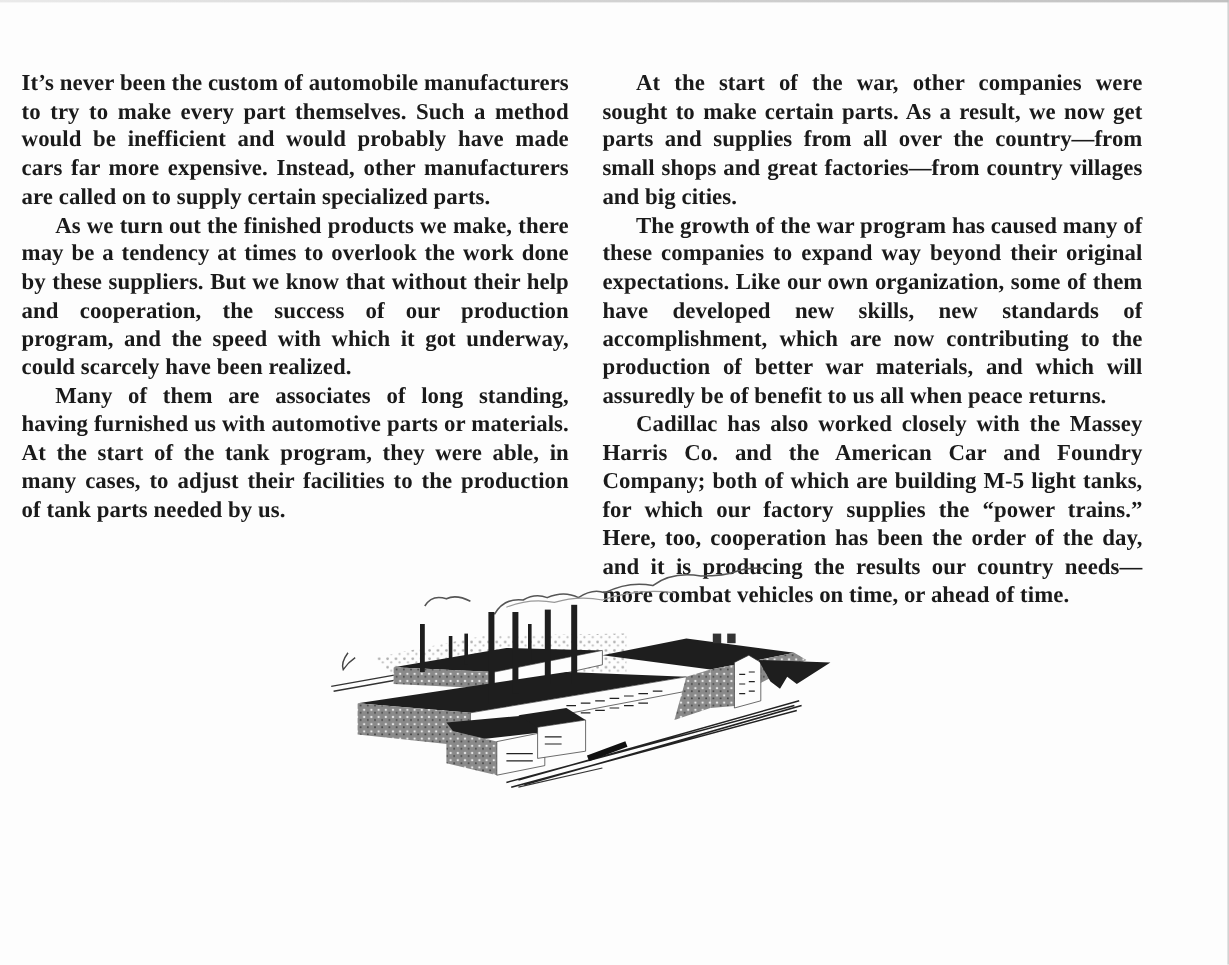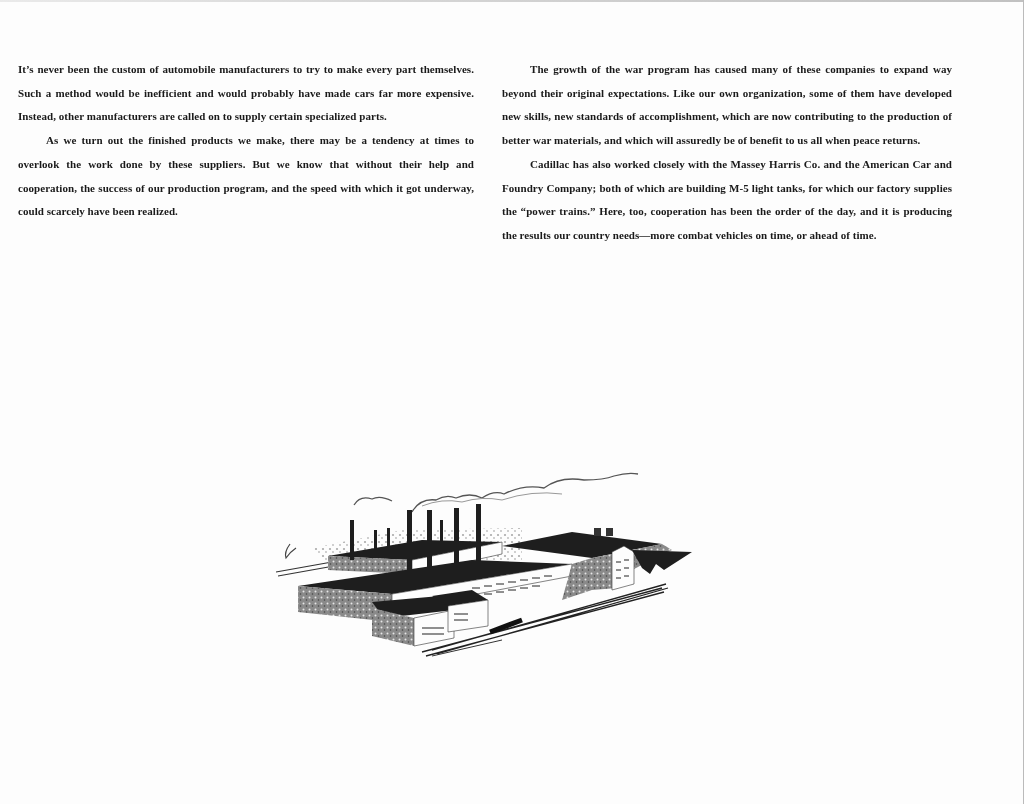--- a/index.html
+++ b/index.html
@@ -16,21 +16,21 @@
       background: linear-gradient(90deg, #ddd 0%, #bbb 40%, #999 100%);
       opacity: .6;
     }
     .right-edge {
       position: absolute; right: 0; top: 0; width: 1px; height: 804px;
       background: #bbb;
     }
     .column {
       position: absolute;
       top: 58px;
-      font-size: 11px;
+      font-size: 19px;
       line-height: 23.7px;
       font-weight: bold;
       text-align: justify;
       letter-spacing: 0.05px;
     }
     .col-left { left: 18px; width: 456px; }
     .col-right { left: 502px; width: 450px; }
     .column p {
       margin: 0;
       text-indent: 28px;
@@ -45,23 +45,25 @@
   </style>
 </head>
 <body>
 
 <div class="top-edge"></div>
 <div class="right-edge"></div>
 
 <div class="column col-left">
   <p class="first">It’s never been the custom of automobile manufacturers to try to make every part themselves. Such a method would be inefficient and would probably have made cars far more expensive. Instead, other manufac­turers are called on to supply certain specialized parts.</p>
   <p>As we turn out the finished products we make, there may be a tendency at times to overlook the work done by these suppliers. But we know that without their help and cooperation, the success of our production program, and the speed with which it got underway, could scarcely have been realized.</p>
+  <p>Many of them are associates of long standing, having furnished us with automotive parts or materials. At the start of the tank program, they were able, in many cases, to adjust their facilities to the produc­tion of tank parts needed by us.</p>
 </div>
 
 <div class="column col-right">
+  <p>At the start of the war, other companies were sought to make cer­tain parts. As a result, we now get parts and supplies from all over the country—from small shops and great factories—from country villages and big cities.</p>
   <p>The growth of the war program has caused many of these com­panies to expand way beyond their original expectations. Like our own organization, some of them have developed new skills, new standards of accomplishment, which are now contributing to the production of better war materials, and which will assuredly be of benefit to us all when peace returns.</p>
   <p>Cadillac has also worked closely with the Massey Harris Co. and the American Car and Foundry Company; both of which are build­ing M-5 light tanks, for which our factory supplies the “power trains.” Here, too, cooperation has been the order of the day, and it is producing the results our country needs—more combat vehicles on time, or ahead of time.</p>
 </div>
 
 <div class="illustration">
   <svg width="430" height="190" viewBox="0 0 430 190">
     <defs>
       <pattern id="stipple" width="6" height="6" patternUnits="userSpaceOnUse">
         <rect width="6" height="6" fill="#8a8a8a"></rect>
         <circle cx="1.5" cy="1.5" r="1" fill="#e6e6e6"></circle>

